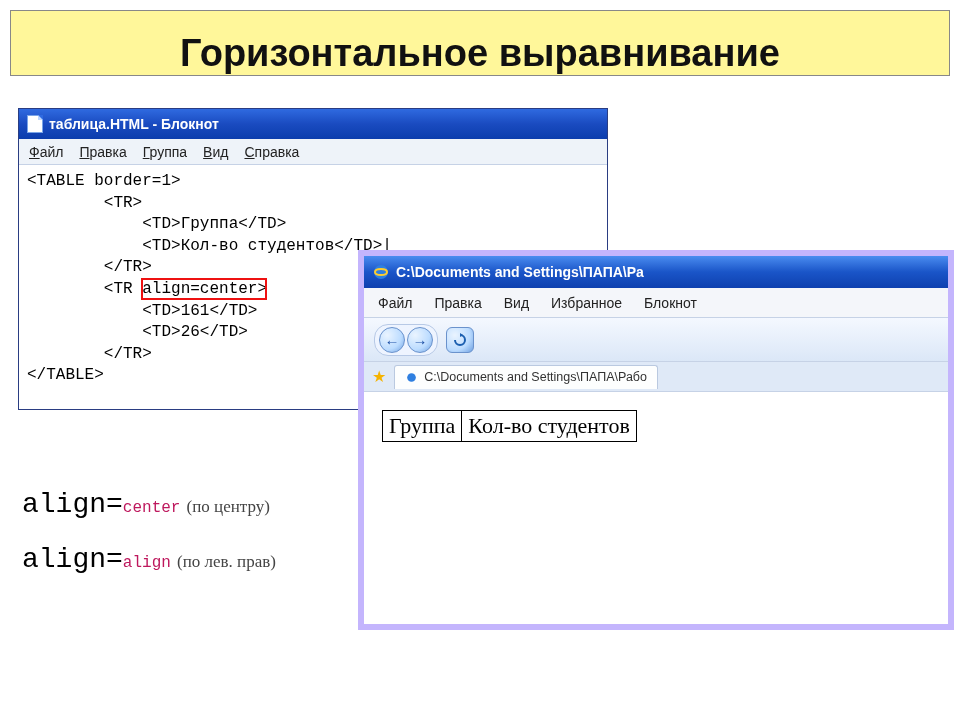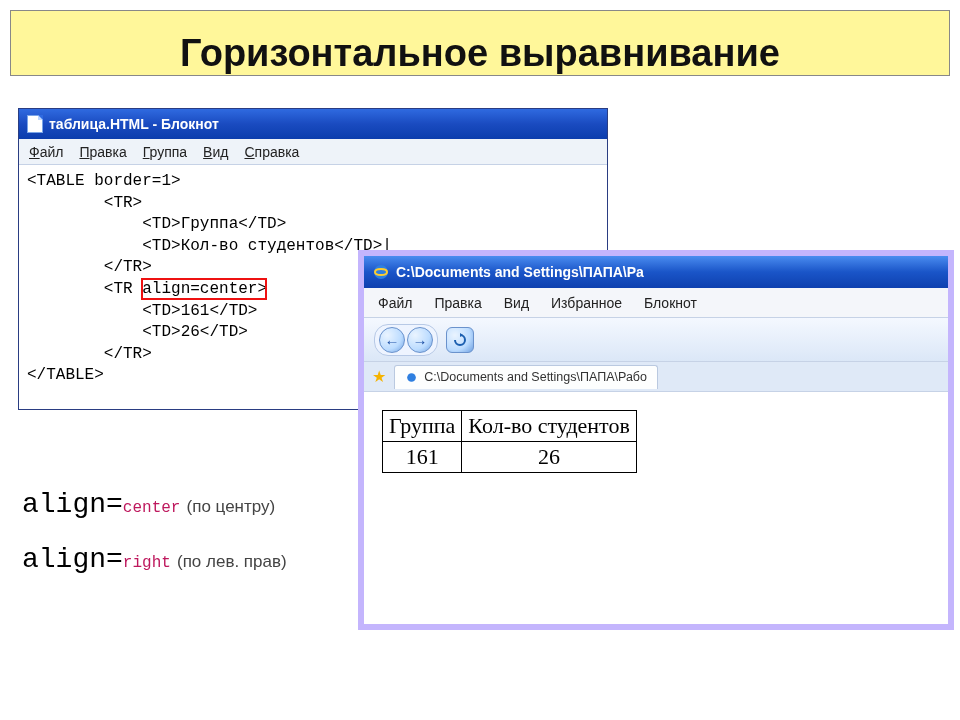--- a/index.html
+++ b/index.html
@@ -34,21 +34,21 @@
   .tab { background:#fdfefe; border:1px solid #bac9e0; border-bottom:none; height:24px; display:flex; align-items:center; padding:0 10px; font-size:12.5px; color:#333; gap:6px; border-radius:3px 3px 0 0; }
   .ie-body { background:#fff; padding:18px; height:calc(100% - 136px); }
   table.sample { border-collapse:collapse; font-family:"Times New Roman", serif; font-size:22px; }
   table.sample td { border:1px solid #000; padding:2px 6px; text-align:center; }
   table.sample tr:first-child td { text-align:left; }
 
   
   .legend { position:absolute; left:22px; top:478px; font-size:22px; line-height:1.95; }
   .legend .k { font-family:"Courier New", monospace; font-size:28px; color:#000; }
   .legend .v { font-family:"Courier New", monospace; font-size:16px; color:#be185d; }
-  .legend .d { font-family:Liberation Sans, sans-serif; font-size:17px; color:#444; }
+  .legend .d { font-family:Liberation Serif, serif; font-size:17px; color:#444; }
 </style>
 </head>
 <body>
 
 <div class="slide">
 
   <div class="title">
     <span>Горизонтальное выравнивание</span>
   </div>
 
@@ -114,33 +114,29 @@
         <span>C:\Documents and Settings\ПАПА\Рабо</span>
       </div>
     </div>
     <div class="ie-body">
       <table class="sample">
         <tbody>
             <tr>
           <td>Группа</td>
           <td>Кол-во студентов</td>
         </tr>
-        <tr>
-          <td>161</td>
-          <td>26</td>
-        </tr>
       </tbody>
         </table>
     </div>
   </div>
 
   <div class="legend">
     <div>
       <span class="k">align=</span><span class="v">center</span>
       <span class="d">(по центру)</span>
     </div>
     <div>
-      <span class="k">align=</span><span class="v">right</span>
+      <span class="k">align=</span><span class="v">align</span>
       <span class="d">(по лев. прав)</span>
     </div>
   </div>
 
 </div>
 
 </body></html>

